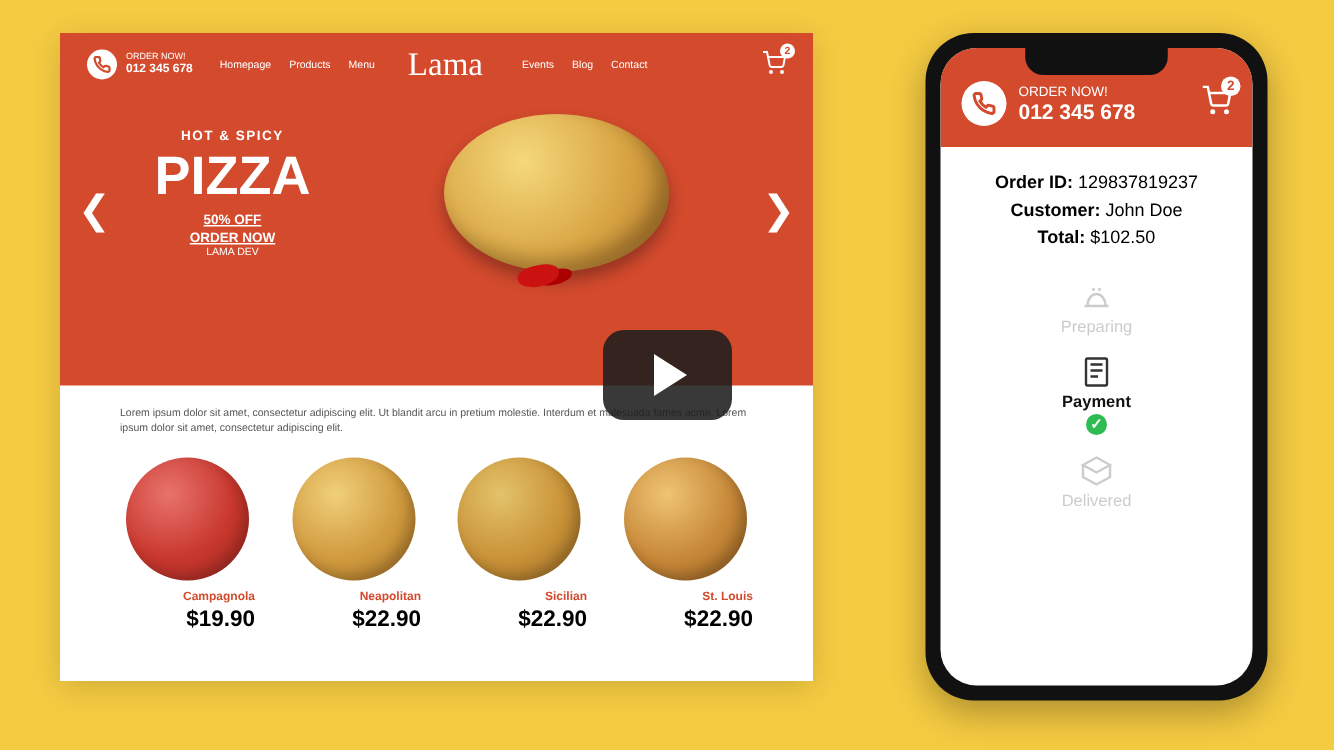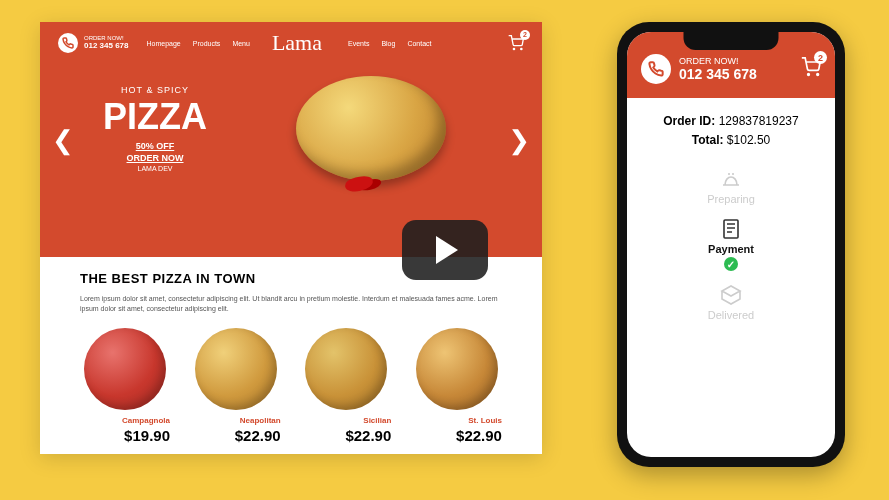--- a/index.html
+++ b/index.html
@@ -55,21 +55,21 @@
     font-size: 7px; font-weight: 700;
     display: flex; align-items: center; justify-content: center;
   }
 
   .hero-mid {
     display: flex; align-items: center;
     padding: 20px 40px 0;
     gap: 10px;
   }
   .hero-text { text-align: center; flex: 0 0 150px; }
-  .hot { font-size: 9px; letter-spacing: 1px; font-weight: 400; }
+  .hot { font-size: 9px; letter-spacing: 1px; font-weight: 700; }
   .pizza-word { font-size: 36px; font-weight: 800; line-height: 1; margin: 4px 0; }
   .off { font-size: 9px; font-weight: 700; margin-top: 6px; text-decoration: underline; }
   .ordernow { font-size: 9px; font-weight: 700; margin-top: 2px; text-decoration: underline; }
   .devlab { font-size: 7px; margin-top: 2px; }
 
   .hero-pizza { flex: 1; position: relative; display:flex; justify-content:center; }
   .bigpizza {
     width: 150px; height: 105px; border-radius: 50%;
     background: radial-gradient(circle at 35% 30%, #f4d97b 0%, #d9a544 55%, #b97a28 100%);
     box-shadow: inset -8px -8px 12px rgba(0,0,0,.25), 0 6px 10px rgba(0,0,0,.3);
@@ -229,21 +229,20 @@
         <div class="devlab">LAMA DEV</div>
       </div>
       <div class="hero-pizza">
         <div class="bigpizza"></div>
         <div class="chili"></div>
       </div>
     </div>
   </div>
 
   <div class="section">
-    <h2>THE BEST PIZZA IN TOWN</h2>
     <p class="lorem">Lorem ipsum dolor sit amet, consectetur adipiscing elit. Ut blandit arcu in pretium molestie. Interdum et malesuada fames acme. Lorem ipsum dolor sit amet, consectetur adipiscing elit.</p>
     <div class="grid" id="product-grid">
         <div class="card">
           <div class="pizza-sm" style="background: radial-gradient(circle at 35% 30%, rgb(232, 115, 109) 0%, rgb(200, 55, 45) 55%, rgb(161, 42, 34) 100%);"></div>
           <div class="nm">Campagnola</div>
           <div class="pr">$19.90</div>
         </div>
         <div class="card">
           <div class="pizza-sm" style="background: radial-gradient(circle at 35% 30%, rgb(240, 208, 122) 0%, rgb(208, 154, 62) 55%, rgb(169, 117, 40) 100%);"></div>
           <div class="nm">Neapolitan</div>
@@ -281,20 +280,21 @@
             <circle cx="9" cy="21" r="1"></circle>
             <circle cx="20" cy="21" r="1"></circle>
             <path d="M1 1h4l2.7 13.4a2 2 0 0 0 2 1.6h9.7a2 2 0 0 0 2-1.6L23 6H6"></path>
           </svg>
         <span class="m-cart-badge">2</span>
       </div>
     </div>
 
     <div class="order">
       <div><b>Order ID:</b> <span>129837819237</span></div>
+      <div><b>Customer:</b> <span>John Doe</span></div>
       <div><b>Total:</b> <span>$102.50</span></div>
     </div>
 
     <div class="steps">
       <div class="step inactive">
         <svg width="24" height="24" viewBox="0 0 24 24" fill="none" stroke="#ccc" stroke-width="1.6">
             <path d="M4 18h16M6 18c0-5 3-8 6-8s6 3 6 8M10 6v2M14 6v2"></path>
           </svg>
         <span>Preparing</span>
       </div>

